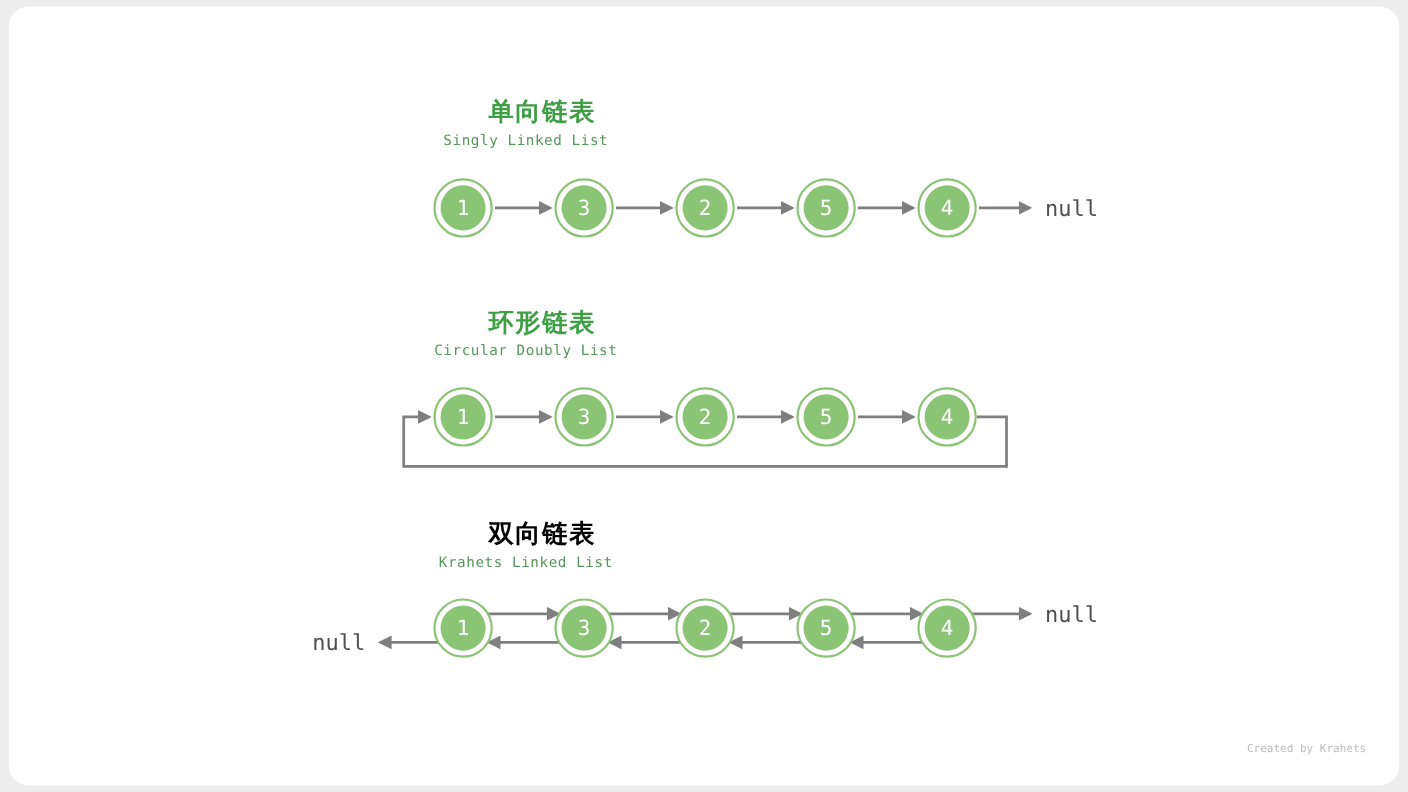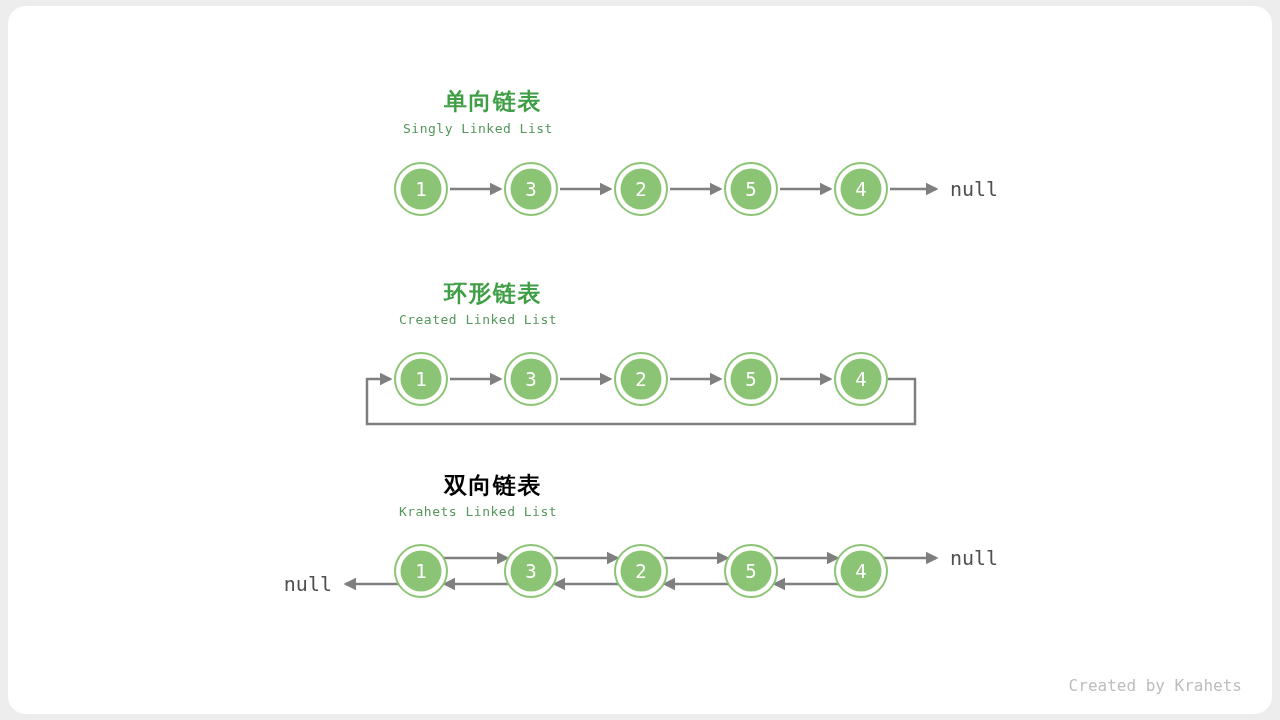--- a/index.html
+++ b/index.html
@@ -19,21 +19,21 @@
     font-size: 23px; font-weight: bold; letter-spacing: 1.5px;
     font-family: Liberation Mono, monospace;
   }
   .title-en {
     left: 278px; width: 400px; text-align: center;
     font-size: 13px; letter-spacing: 0.5px;
     font-family: "DejaVu Sans Mono", monospace;
   }
   #footer {
     top: 676px; right: 38px;
-    font-size: 16px;
+    font-size: 10px;
     font-family: "DejaVu Sans Mono", monospace;
   }
   #diagram-svg { position: absolute; left: 0; top: 0; }
   .node-text {
     font-family: "DejaVu Sans Mono", monospace;
     font-size: 19px; fill: #ffffff; text-anchor: middle;
   }
   .null-text {
     font-family: "DejaVu Sans Mono", monospace;
     font-size: 20px;
@@ -117,18 +117,18 @@
     <text x="751" y="577.5" class="node-text">5</text>
     <circle cx="861" cy="571" r="26" fill="#ffffff" stroke="#8cc475" stroke-width="2"></circle>
     <circle cx="861" cy="571" r="20.5" fill="#8cc475"></circle>
     <text x="861" y="577.5" class="node-text">4</text>
   </svg>
 
 <div class="abs title-zh" style="top: 86px; color: rgb(63, 158, 70);">单向链表</div>
 <div class="abs title-en" style="top: 121px; color: rgb(85, 151, 92);">Singly Linked List</div>
 
 <div class="abs title-zh" style="top: 278px; color: rgb(63, 158, 70);">环形链表</div>
-<div class="abs title-en" style="top: 312px; color: rgb(85, 151, 92);">Created Linked List</div>
+<div class="abs title-en" style="top: 312px; color: rgb(85, 151, 92);">Circular Doubly List</div>
 
 <div class="abs title-zh" style="top: 470px; color: #000000;">双向链表</div>
 <div class="abs title-en" style="top: 504px; color: rgb(85, 151, 92);">Krahets Linked List</div>
 
 <div class="abs" id="footer" style="color: rgb(189, 189, 189);">Created by Krahets</div>
 
 </body></html>

